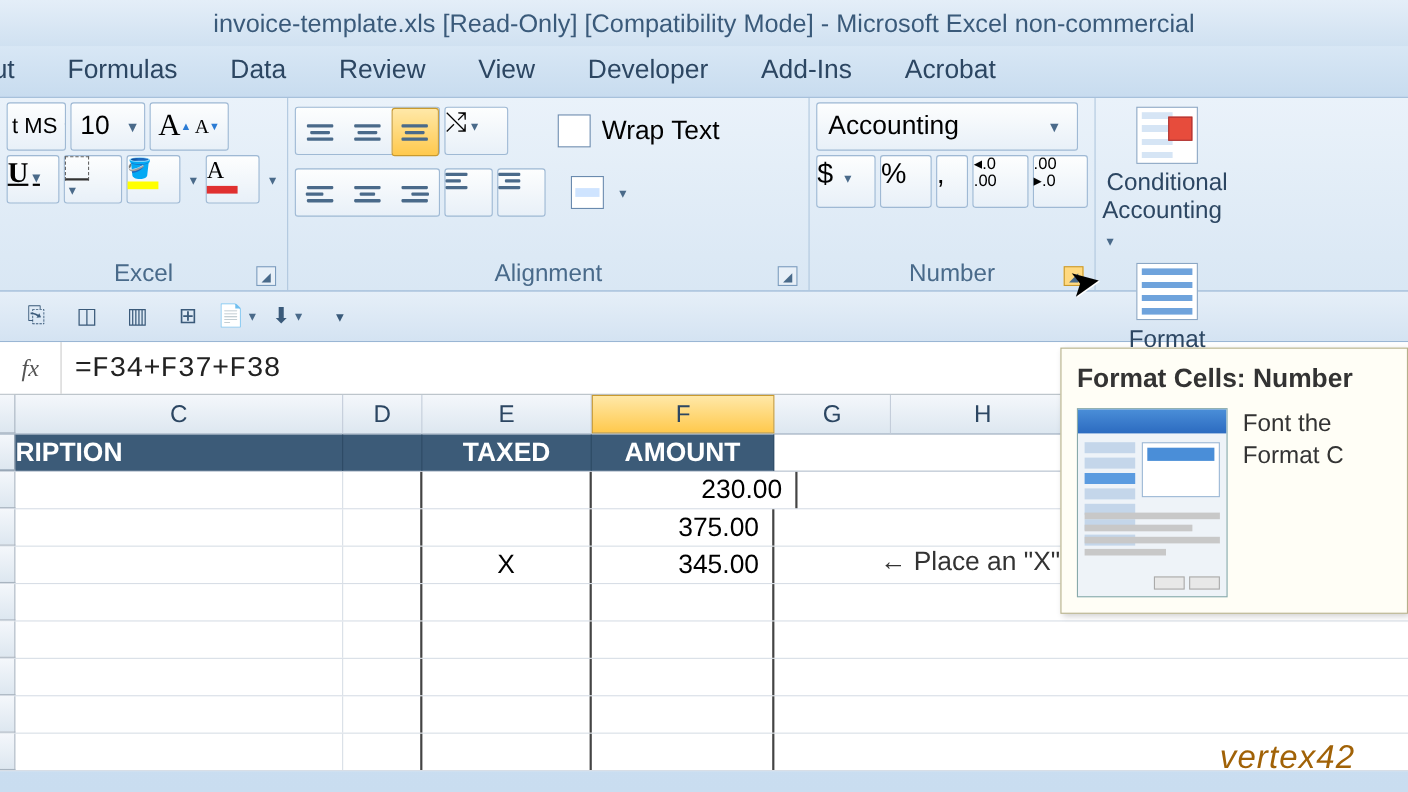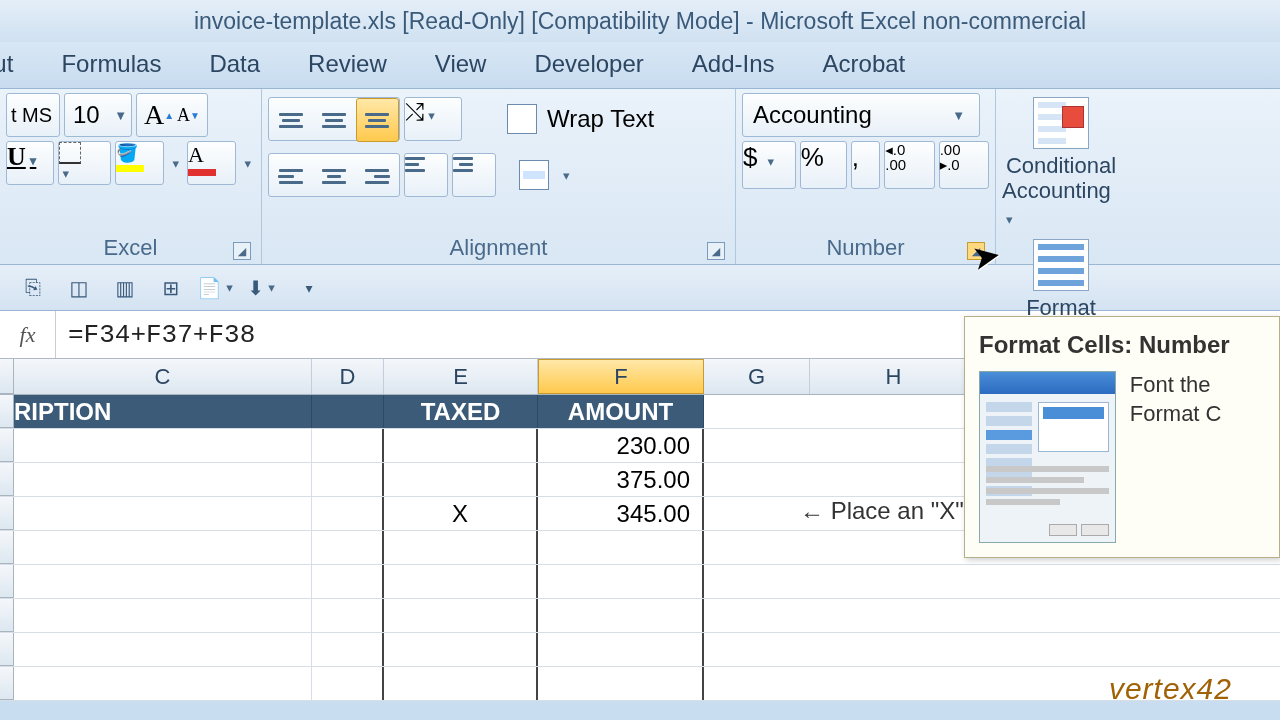--- a/index.html
+++ b/index.html
@@ -320,21 +320,21 @@
     <div class="cell ctr" style="width:166px">AMOUNT</div>
     <div class="cell" style="flex:1;background:#fff"></div>
   </div>
 
   <div id="data-rows">
       <div class="trow">
         <div class="rowhead"></div>
         <div class="cell" style="width:298px"></div>
         <div class="cell" style="width:72px;border-right:2px solid #444"></div>
         <div class="cell ctr" style="width:154px;border-right:2px solid #444"></div>
-        <div class="cell num" style="width:166px;border-right:2px solid #444">230.00</div>
+        <div class="cell num" style="width:187px;border-right:2px solid #444">230.00</div>
         <div class="cell" style="flex:1;border-right:none"></div>
       </div>
       <div class="trow">
         <div class="rowhead"></div>
         <div class="cell" style="width:298px"></div>
         <div class="cell" style="width:72px;border-right:2px solid #444"></div>
         <div class="cell ctr" style="width:154px;border-right:2px solid #444"></div>
         <div class="cell num" style="width:166px;border-right:2px solid #444">375.00</div>
         <div class="cell" style="flex:1;border-right:none"></div>
       </div>

